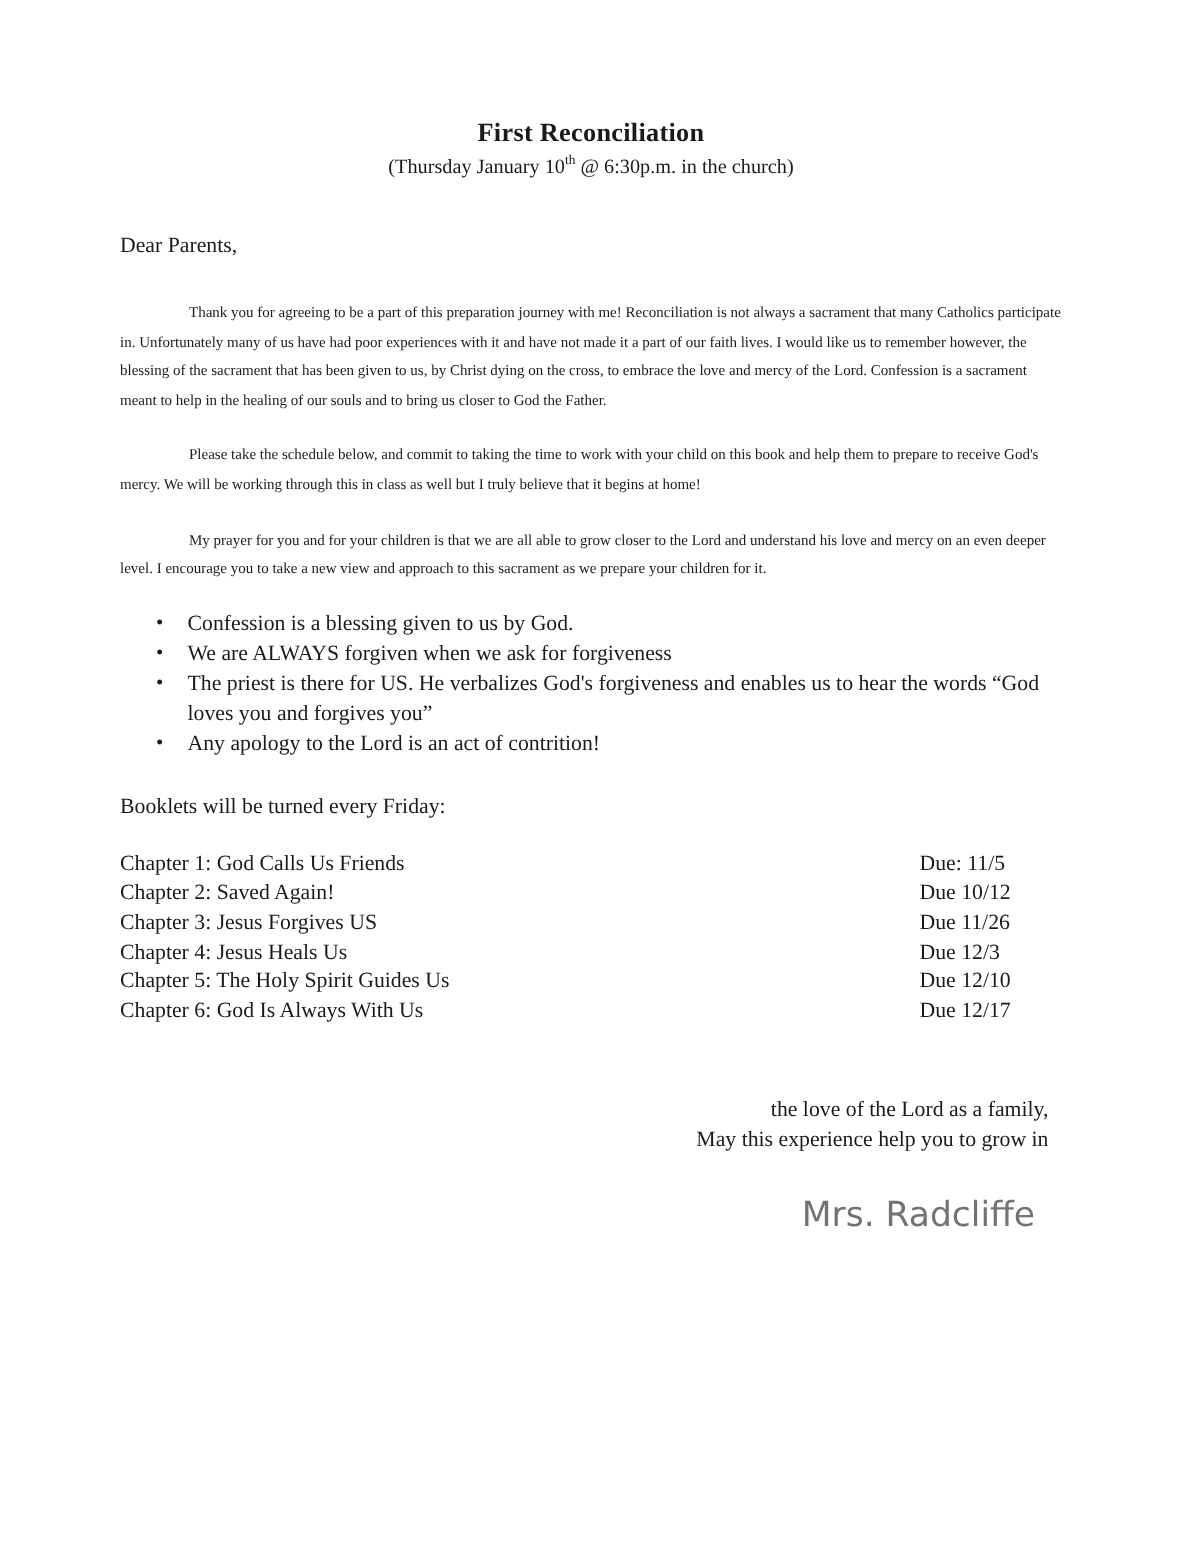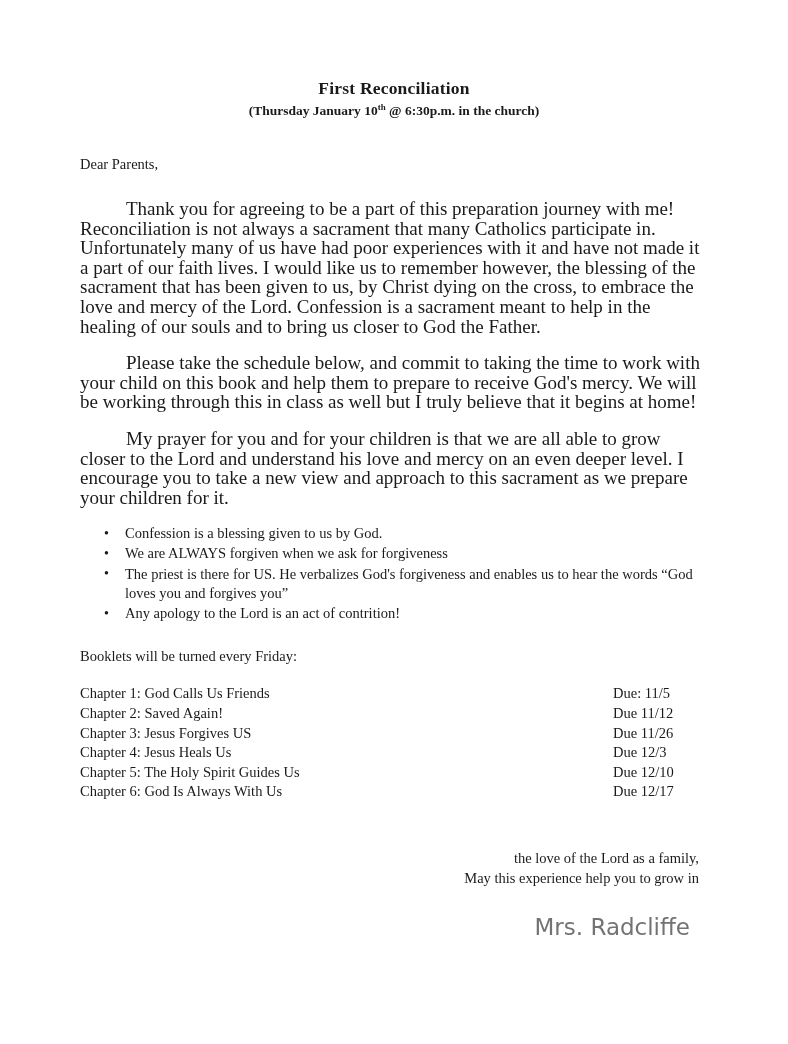--- a/index.html
+++ b/index.html
@@ -32,38 +32,38 @@
     text-align: center;
     font-size: 17.5px;
     font-weight: bold;
     line-height: 1.25;
     letter-spacing: 0.2px;
     margin: 0 0 2px 0;
   }
   .doc-subtitle {
     text-align: center;
     font-size: 13.5px;
-    font-weight: bold;
+    font-weight: normal;
     line-height: 1.3;
     margin: 0 0 36px 0;
   }
   .doc-subtitle sup {
     font-size: 0.66em;
     vertical-align: super;
     line-height: 0;
   }
 
   
   .salutation {
     font-size: 14.5px;
     line-height: 19.6px;
     margin: 0 0 24px 0;
   }
   p.para {
-    font-size: 19px;
+    font-size: 10px;
     line-height: 19.6px;
     margin: 0 0 17px 0;
     text-indent: 46px;
     text-align: left;
   }
 
   .focus-lead {
     font-size: 14.5px;
     line-height: 19.6px;
     margin: 16px 0 0 0;
@@ -172,21 +172,21 @@
     <div class="schedule-lead">Booklets will be turned every Friday:</div>
 
     <table class="schedule">
       <tbody>
         <tr>
           <td class="chapter-cell">Chapter 1: God Calls Us Friends</td>
           <td class="due-cell">Due:  11/5</td>
         </tr>
         <tr>
           <td class="chapter-cell">Chapter 2: Saved Again!</td>
-          <td class="due-cell">Due 11/12</td>
+          <td class="due-cell">Due 10/12</td>
         </tr>
         <tr>
           <td class="chapter-cell">Chapter 3: Jesus Forgives US</td>
           <td class="due-cell">Due 11/26</td>
         </tr>
         <tr>
           <td class="chapter-cell">Chapter 4: Jesus Heals Us</td>
           <td class="due-cell">Due 12/3</td>
         </tr>
         <tr>

